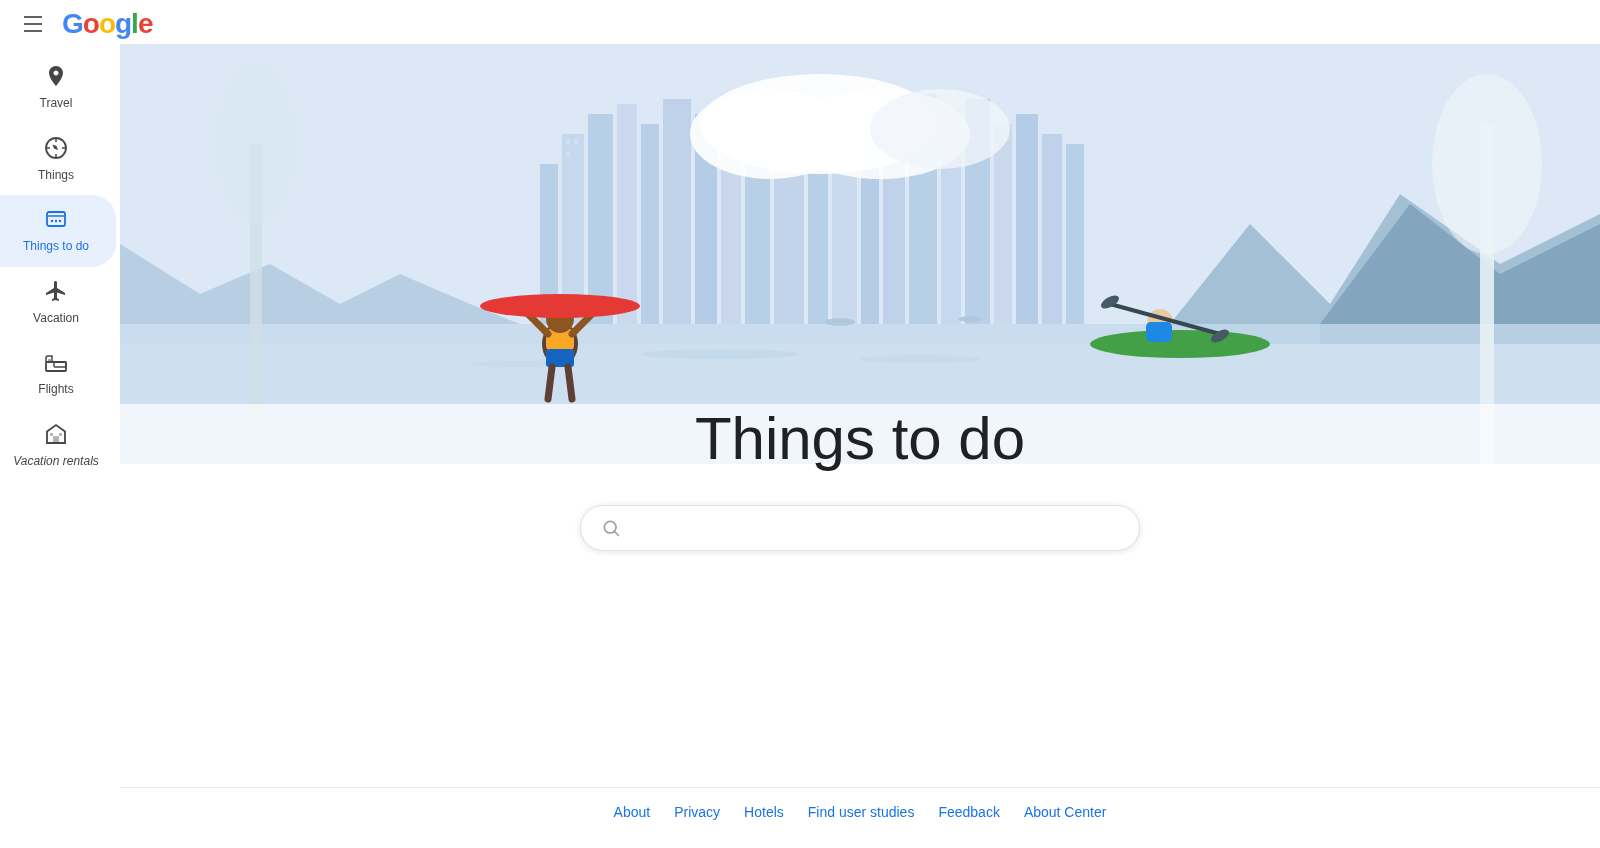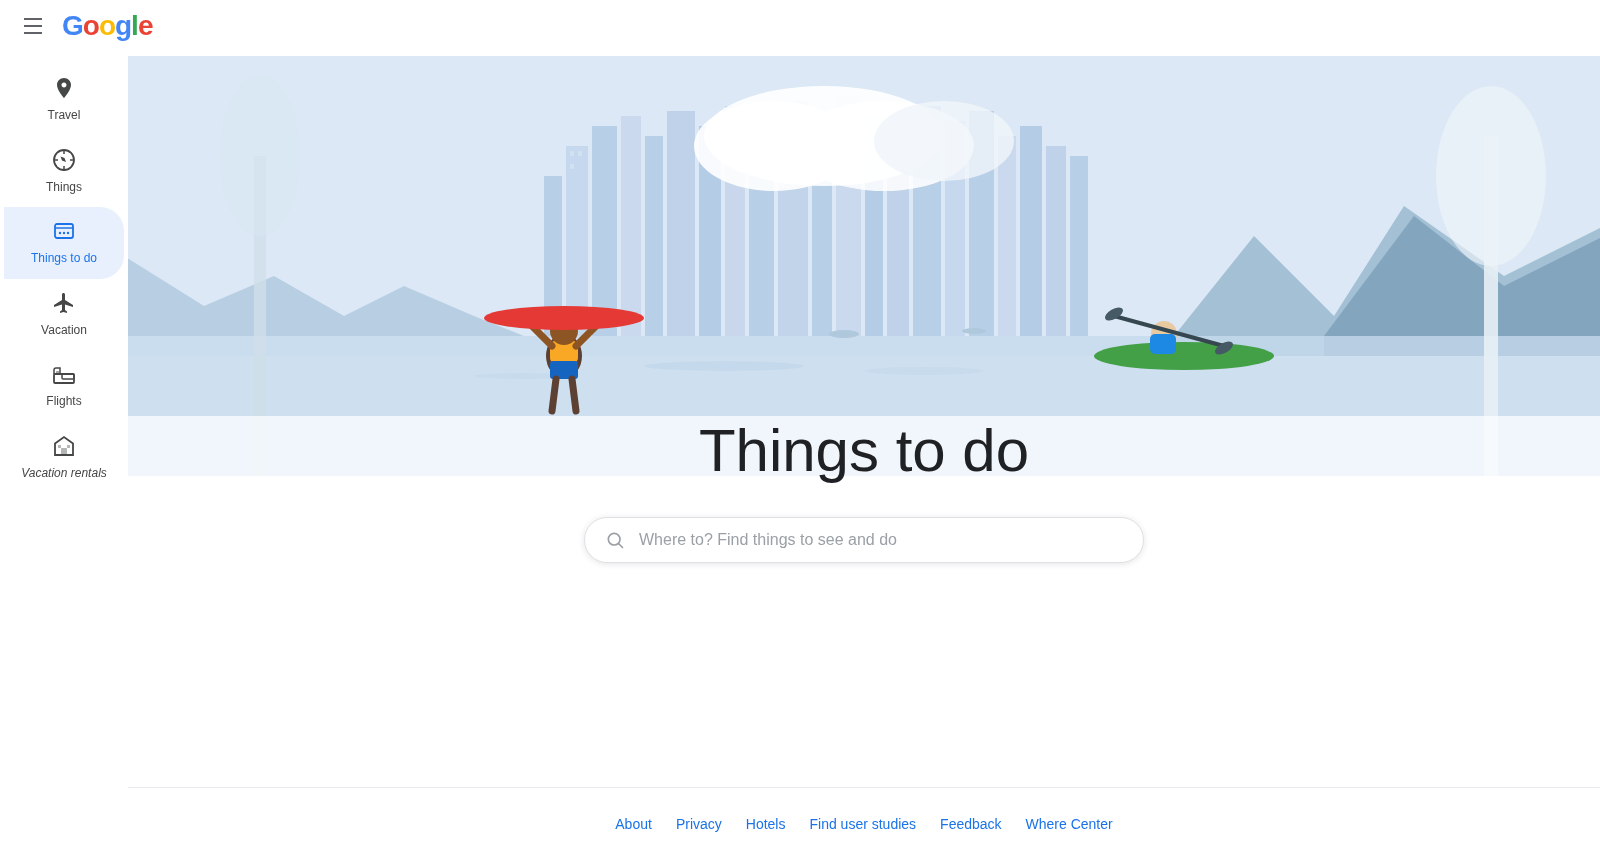--- a/index.html
+++ b/index.html
@@ -1,23 +1,23 @@
 <!DOCTYPE html>
 <html><head>
   <meta charset="utf-8">
   <style>
     * { margin: 0; padding: 0; box-sizing: border-box; }
     body { font-family: 'Arial', sans-serif; background: #fff; width: 1600px; height: 848px; overflow: hidden; }
 
     
     .header {
       display: flex;
-      align-items: flex-end;
-      padding: 14px 16px;
-      height: 56px;
+      align-items: flex-start;
+      padding: 8px 16px;
+      height: 44px;
       position: relative;
       z-index: 10;
       background: #fff;
     }
     .menu-icon {
       cursor: pointer;
       padding: 8px;
       margin-right: 8px;
       display: flex;
       flex-direction: column;
@@ -52,21 +52,20 @@
     .sidebar {
       width: 120px;
       min-width: 120px;
       padding: 8px 0;
       display: flex;
       flex-direction: column;
       align-items: center;
       gap: 0;
       background: #fff;
       z-index: 10;
-      margin-left: 8px;
     }
     .sidebar-item {
       display: flex;
       flex-direction: column;
       align-items: center;
       padding: 12px 8px;
       width: 100%;
       cursor: pointer;
       border-radius: 0 24px 24px 0;
       margin-right: 8px;
@@ -163,21 +162,21 @@
     }
 
     
     .footer {
       position: absolute;
       bottom: 0;
       left: 0;
       right: 0;
       background: #fff;
       border-top: 1px solid #e8eaed;
-      padding: 28px 0 8px;
+      padding: 16px 0 8px;
     }
     .footer-links {
       display: flex;
       justify-content: center;
       gap: 24px;
       margin-bottom: 8px;
     }
     .footer-link {
       color: #1a73e8;
       text-decoration: none;
@@ -368,29 +367,28 @@
 
     <div class="main-content">
       <h1 class="page-title">Things to do</h1>
       <div class="search-bar">
         <span class="search-icon-svg">
           <svg viewBox="0 0 24 24" fill="none" xmlns="http://www.w3.org/2000/svg">
             <circle cx="11" cy="11" r="7" stroke="#9aa0a6" stroke-width="2"></circle>
             <line x1="16.5" y1="16.5" x2="21" y2="21" stroke="#9aa0a6" stroke-width="2" stroke-linecap="round"></line>
           </svg>
         </span>
-        <input type="text" placeholder="Where to? Find things to see and do" style="">
       </div>
     </div>
 
     <div class="footer">
       <div class="footer-links">
         <a class="footer-link">About</a>
         <a class="footer-link">Privacy</a>
         <a class="footer-link">Hotels</a>
         <a class="footer-link">Find user studies</a>
         <a class="footer-link">Feedback</a>
-        <a class="footer-link">Where Center</a>
+        <a class="footer-link">About Center</a>
       </div>
     </div>
 
   </div>
 </div>
 
 </body></html>

